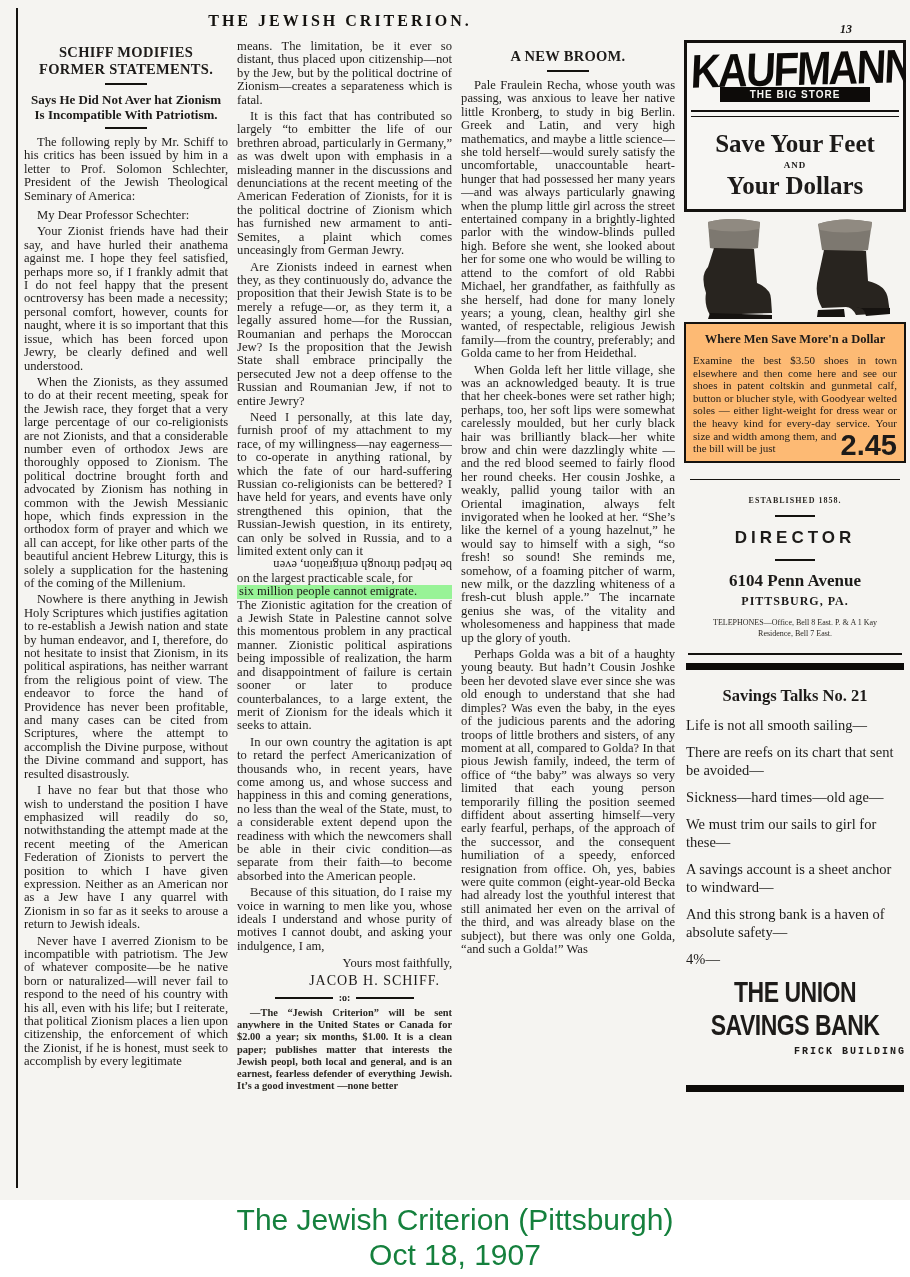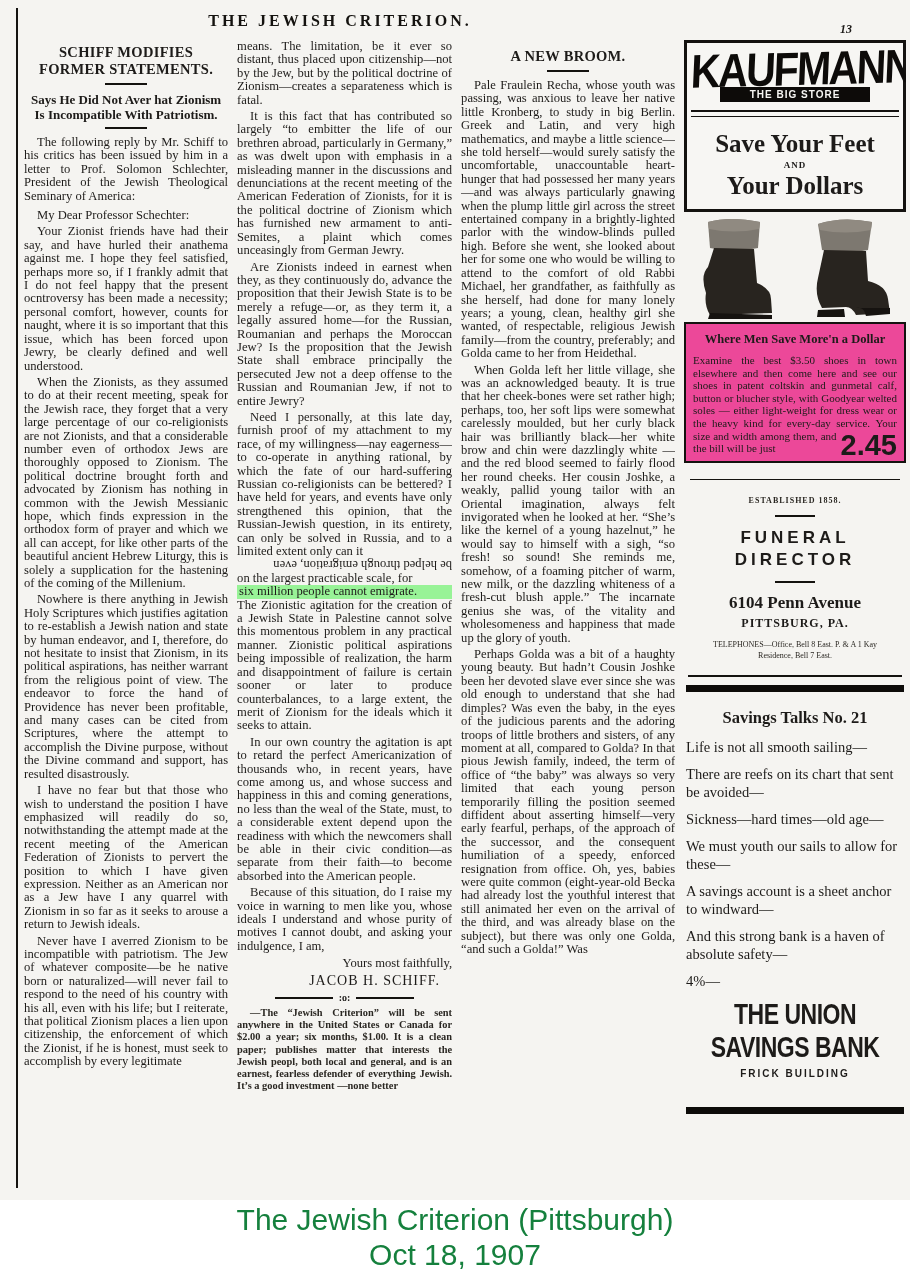--- a/index.html
+++ b/index.html
@@ -74,21 +74,21 @@
   }
   .kauf-tag{
     width:118px;margin:-2px auto 0 auto;background:#0d0b09;color:#f7f6f3;
     font-family:"Liberation Sans",sans-serif;font-weight:bold;font-size:10px;
     letter-spacing:1px;text-align:center;padding:2px 16px;
   }
   .kauf-dblrule{height:4px;border-top:2px solid #14120f;border-bottom:1px solid #14120f;margin:8px 0 14px 0;}
   .kauf-h1,.kauf-h2{text-align:center;font-weight:bold;font-size:25px;line-height:26px;}
   .kauf-and{text-align:center;font-weight:bold;font-size:9px;letter-spacing:1px;margin:3px 0;}
   .shoes{display:block;margin:4px auto 2px auto;}
-  .menbox{border:2px solid #14120f;padding:8px 7px 6px 7px;background:#ec4899;margin-top:2px;}
+  .menbox{border:2px solid #14120f;padding:8px 7px 6px 7px;background:#fdba74;margin-top:2px;}
   .menbox-title{font-weight:bold;font-size:12.5px;text-align:center;margin-bottom:7px;}
   .menbox-body{font-size:11px;line-height:12.6px;text-align:justify;}
   .price{float:right;font-weight:bold;font-size:29px;line-height:26px;font-family:"Liberation Sans",sans-serif;margin:2px 0 0 4px;}
   .ad-divider{height:1px;background:#14120f;margin:16px 6px;}
   .est{font-size:8px;letter-spacing:1px;text-align:center;font-weight:bold;color:#2a2722;}
   .moreland-name{font-size:24px;font-weight:bold;text-align:center;margin-top:4px;}
   .tinyrule{width:40px;height:2px;background:#14120f;margin:10px auto;}
   .funeral{
     font-family:"Liberation Sans",sans-serif;font-weight:bold;font-size:17px;
     letter-spacing:4px;text-align:center;line-height:22px;
@@ -98,22 +98,22 @@
   .phones{font-size:8px;text-align:center;margin-top:8px;line-height:11px;color:#2a2722;}
   .thinline{height:2px;background:#14120f;margin:14px 4px 8px 4px;}
   .thickbar{height:7px;background:#0d0b09;margin:0 2px;}
   .savings-title{font-size:16.5px;font-weight:bold;text-align:center;margin:16px 0 10px 0;}
   .savings-line{font-size:14.5px;line-height:18px;margin:0 0 9px 2px;text-align:left;}
   .bank{
     font-family:"Liberation Sans",sans-serif;font-weight:900;font-size:23px;
     text-align:center;transform:scaleY(1.25);letter-spacing:-.5px;margin-top:14px;
   }
   .building{
-    font-family:Liberation Sans, sans-serif;font-weight:bold;font-size:10px;
-    letter-spacing:2px;text-align:center;margin:10px 0 28px 0;
+    font-family:Liberation Mono, monospace;font-weight:bold;font-size:10px;
+    letter-spacing:2px;text-align:right;margin:10px 0 28px 0;
   }
   
   .caption{
     position:absolute;top:1200px;left:0;width:910px;height:77px;background:#ffffff;
     font-family:"Liberation Sans",sans-serif;text-align:center;color:#15803d;
   }
   .caption .l1{font-size:30px;line-height:36px;margin-top:2px;}
   .caption .l2{font-size:30px;line-height:34px;}
 </style>
 </head>
@@ -208,40 +208,39 @@
           <span class="price">2.45</span>
           <span>Your size and width among them, and the bill will be just</span>
         </div>
       </div>
 
       <div class="ad-divider"></div>
 
       <div>
         <div class="est">ESTABLISHED 1858.</div>
         <div class="tinyrule"></div>
-        <div class="funeral">FUNERAL</div>
         <div class="funeral">DIRECTOR</div>
         <div class="tinyrule"></div>
         <div class="address">6104 Penn Avenue</div>
         <div class="city">PITTSBURG, PA.</div>
         <div class="phones">
           <div>TELEPHONES—Office, Bell 8 East.   P. &amp; A 1 Kay</div>
           <div>Residence, Bell 7 East.</div>
         </div>
       </div>
 
       <div class="thinline"></div>
       <div class="thickbar"></div>
 
       <div>
         <div class="savings-title">Savings Talks No. 21</div>
         <div class="savings-line">Life is not all smooth sailing—</div>
         <div class="savings-line">There are reefs on its chart that sent be avoided—</div>
         <div class="savings-line">Sickness—hard times—old age—</div>
-        <div class="savings-line">We must youth our sails to allow for these—</div>
+        <div class="savings-line">We must trim our sails to girl for these—</div>
         <div class="savings-line">A savings account is a sheet anchor to windward—</div>
         <div class="savings-line">And this strong bank is a haven of absolute safety—</div>
         <div class="savings-line">4%—</div>
         <div class="bank">THE UNION SAVINGS BANK</div>
         <div class="building">FRICK BUILDING</div>
         <div class="thickbar"></div>
       </div>
 
     </div>
   </div>

